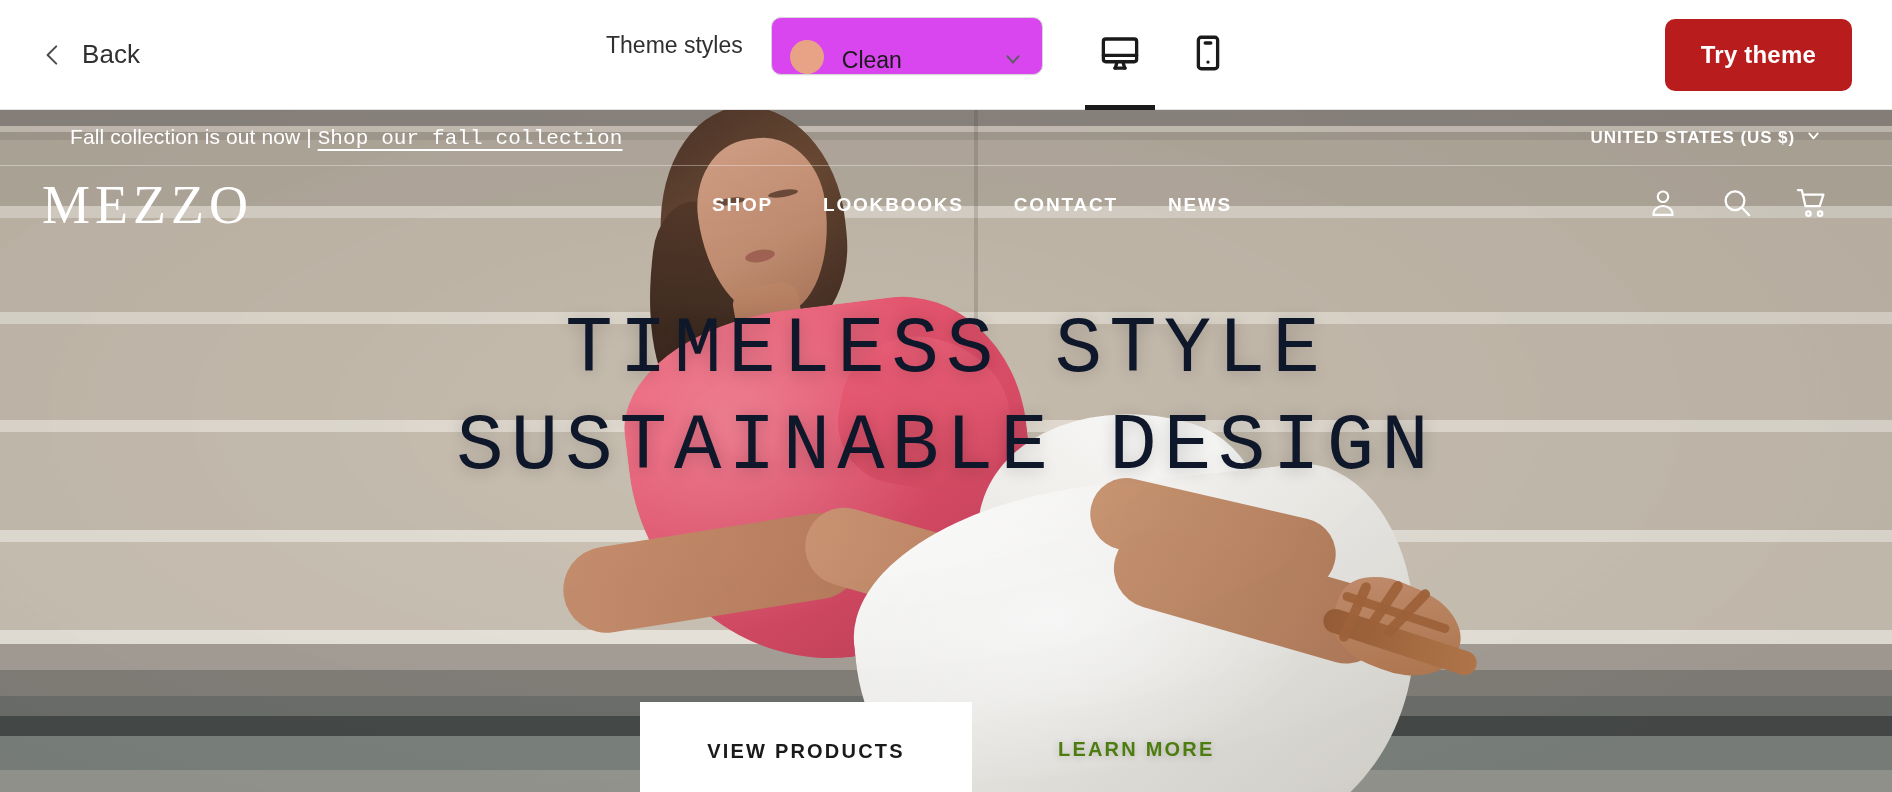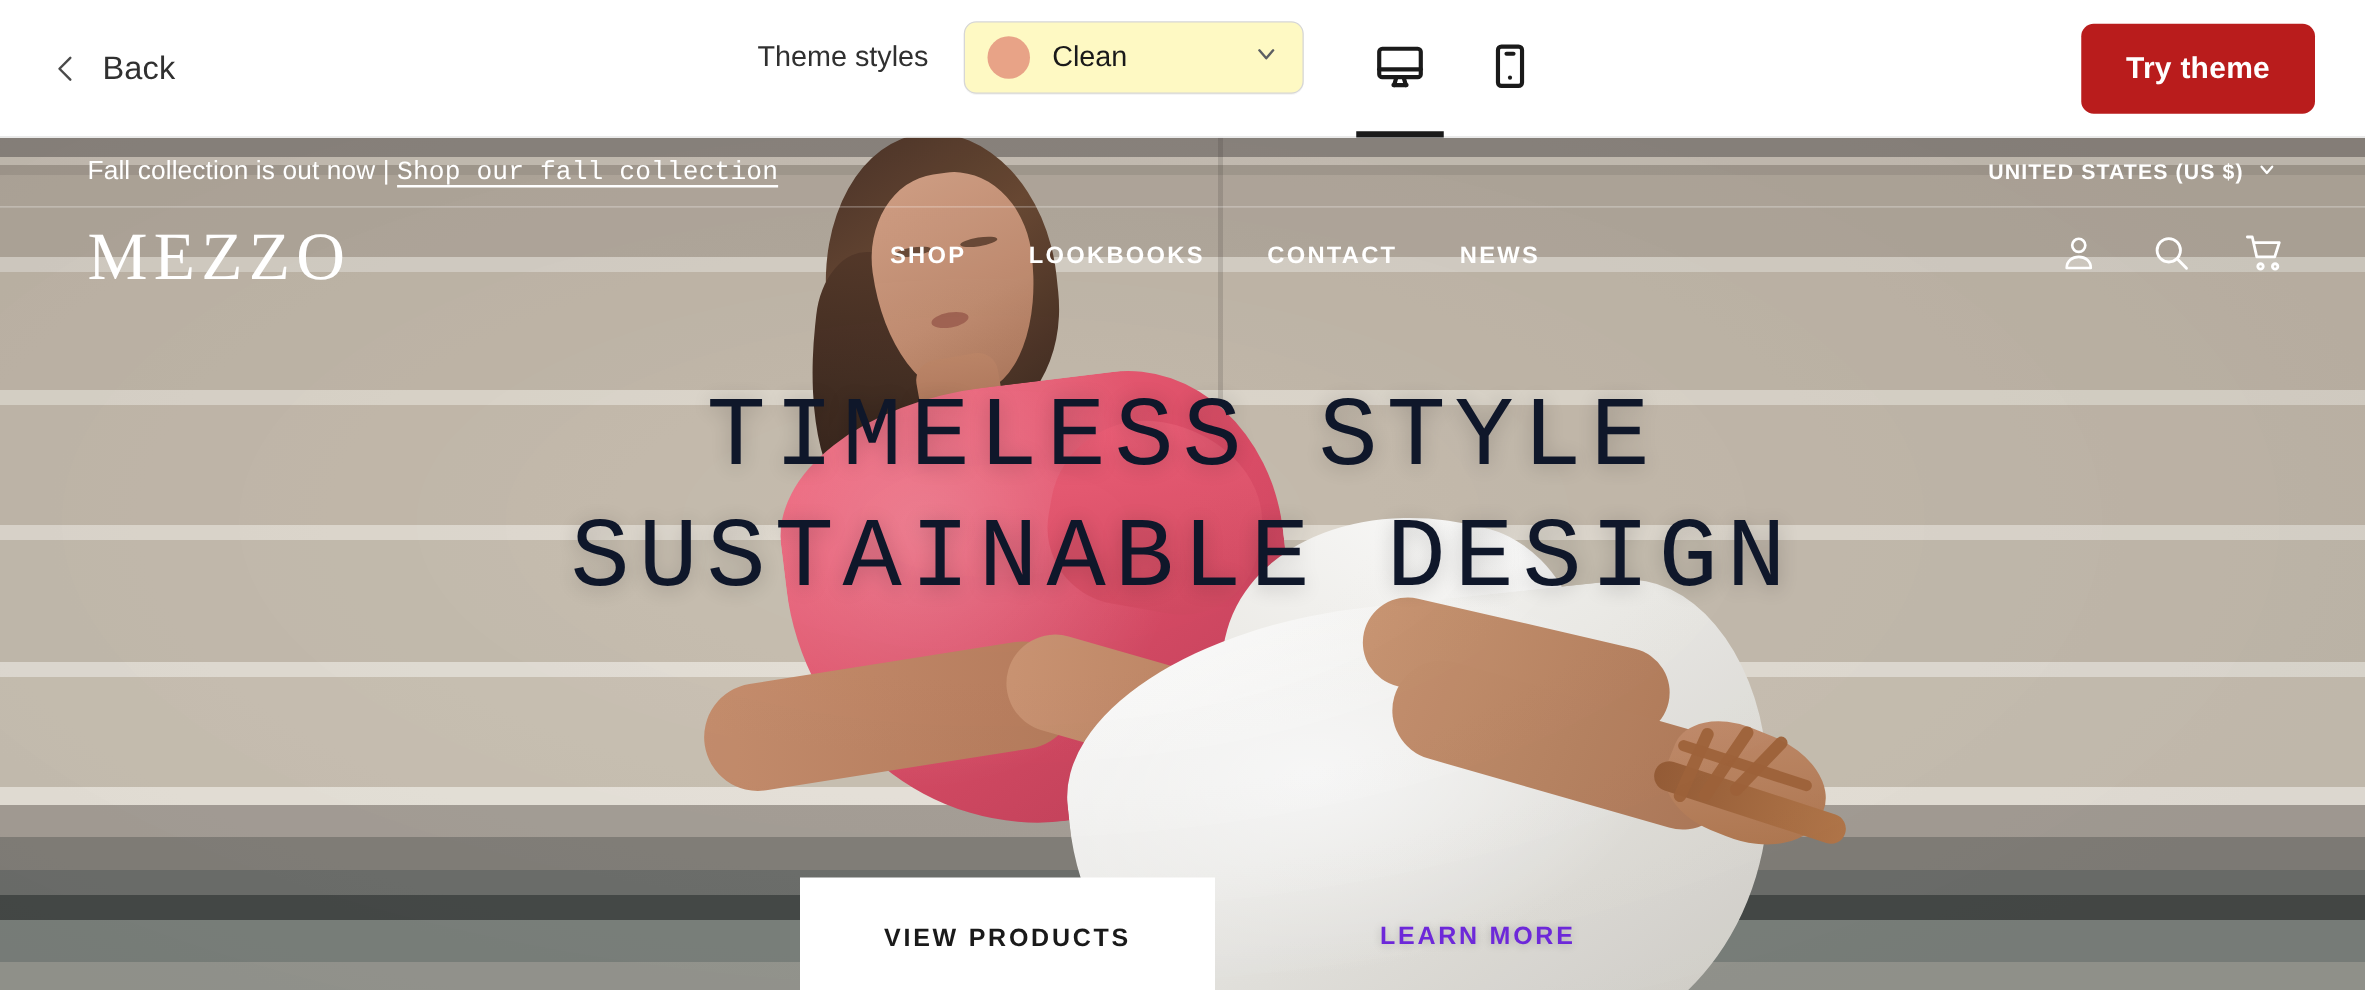--- a/index.html
+++ b/index.html
@@ -28,24 +28,24 @@
     font-size: 26px; color: #303030; font-weight: 400;
     letter-spacing: 0.1px;
   }
 
   .styles-group {
     position: absolute; left: 606px; top: 0; height: 91px;
     display: flex; align-items: center; gap: 28px;
   }
   .styles-label { font-size: 23px; color: #303030; white-space: nowrap; }
   .style-select {
-    display: flex; align-items: center; gap: 18px;
+    display: flex; align-items: flex-end; gap: 18px;
     height: 58px; padding: 0 18px 0 18px;
     border: 1px solid #d6d6d6; border-radius: 10px;
-    background: #fef9c3; cursor: pointer; min-width: 272px;
+    background: #d946ef; cursor: pointer; min-width: 272px;
     box-shadow: 0 1px 0 rgba(0,0,0,0.04);
   }
   .swatch {
     width: 34px; height: 34px; border-radius: 50%;
     background: #e8a387; flex: 0 0 auto;
   }
   .style-name { font-size: 23px; color: #1a1a1a; flex: 1 1 auto; }
   .chev-down { width: 22px; height: 22px; flex: 0 0 auto; }
 
   .device-group {
@@ -238,21 +238,21 @@
     color: #ffffff; font-size: 17px; font-weight: 700;
     letter-spacing: 0.9px; cursor: pointer; white-space: nowrap;
   }
 
   
   .store-header {
     position: absolute; top: 56px; left: 0; width: 1892px; height: 78px;
     display: flex; align-items: center; z-index: 8;
   }
   .logo {
-    margin-left: 70px; color: #ffffff;
+    margin-left: 42px; color: #ffffff;
     font-family: "Liberation Serif", serif;
     font-size: 54px; font-weight: 400; letter-spacing: 5px;
     line-height: 1; white-space: nowrap; cursor: pointer;
   }
   .main-nav {
     position:absolute; left: 712px; top: 50%; transform: translateY(-50%);
     display: flex; align-items: center; gap: 50px;
   }
   .nav-link {
     color: #ffffff; font-size: 19px; font-weight: 700;
@@ -290,22 +290,22 @@
   }
   .btn-primary {
     width: 332px; height: 98px; background: #ffffff; color: #1a1a1a;
     display: flex; align-items: center; justify-content: center;
     font-size: 20px; font-weight: 700; letter-spacing: 2.2px;
     cursor: pointer; border: none;
     font-family: "Liberation Sans", sans-serif;
     position: absolute; left: 640px; top: 0;
   }
   .btn-link {
-    position: absolute; left: 1104px; top: 36px;
-    color: #6d28d9; font-size: 20px; font-weight: 700;
+    position: absolute; left: 1058px; top: 36px;
+    color: #4d7c0f; font-size: 20px; font-weight: 700;
     letter-spacing: 2.2px; cursor: pointer; white-space: nowrap;
     text-shadow: 0 1px 8px rgba(0,0,0,0.2);
     background: none; border: none;
     font-family: "Liberation Sans", sans-serif;
   }
 </style>
 </head>
 <body>
 
 <div class="preview-bar">

